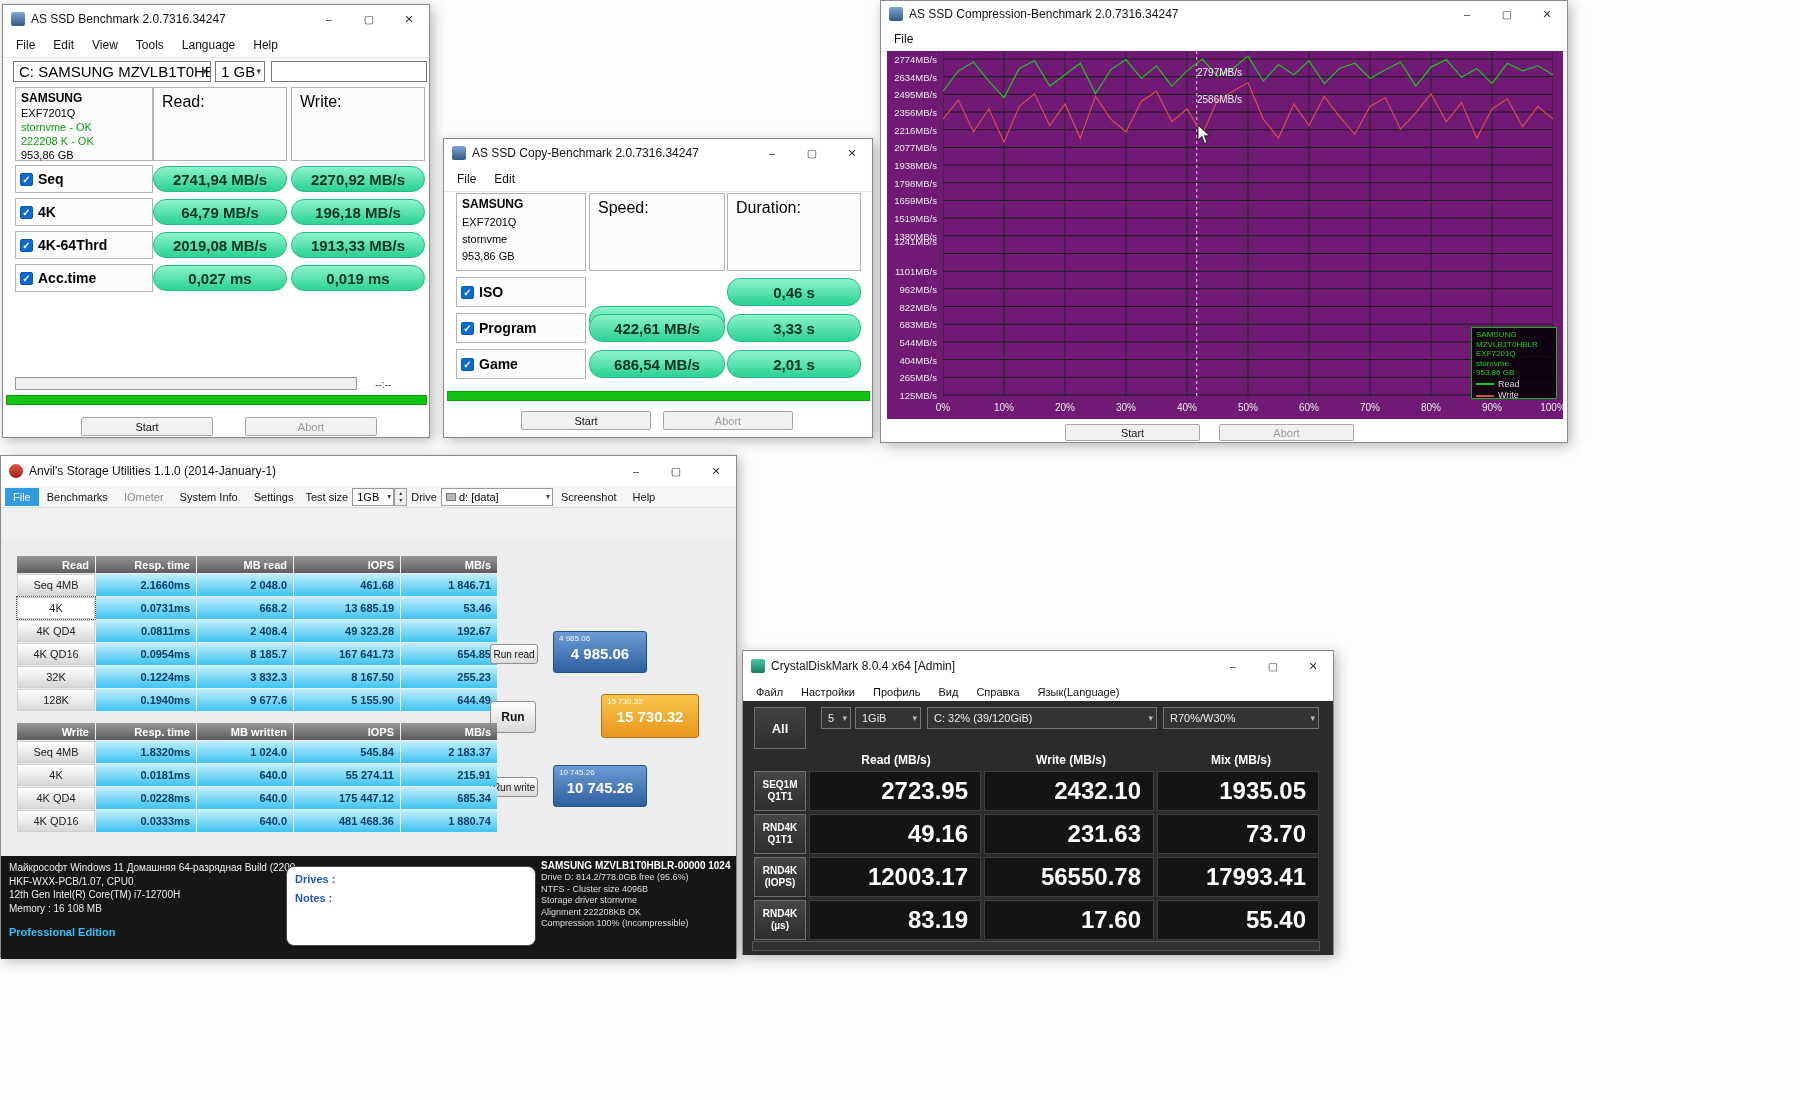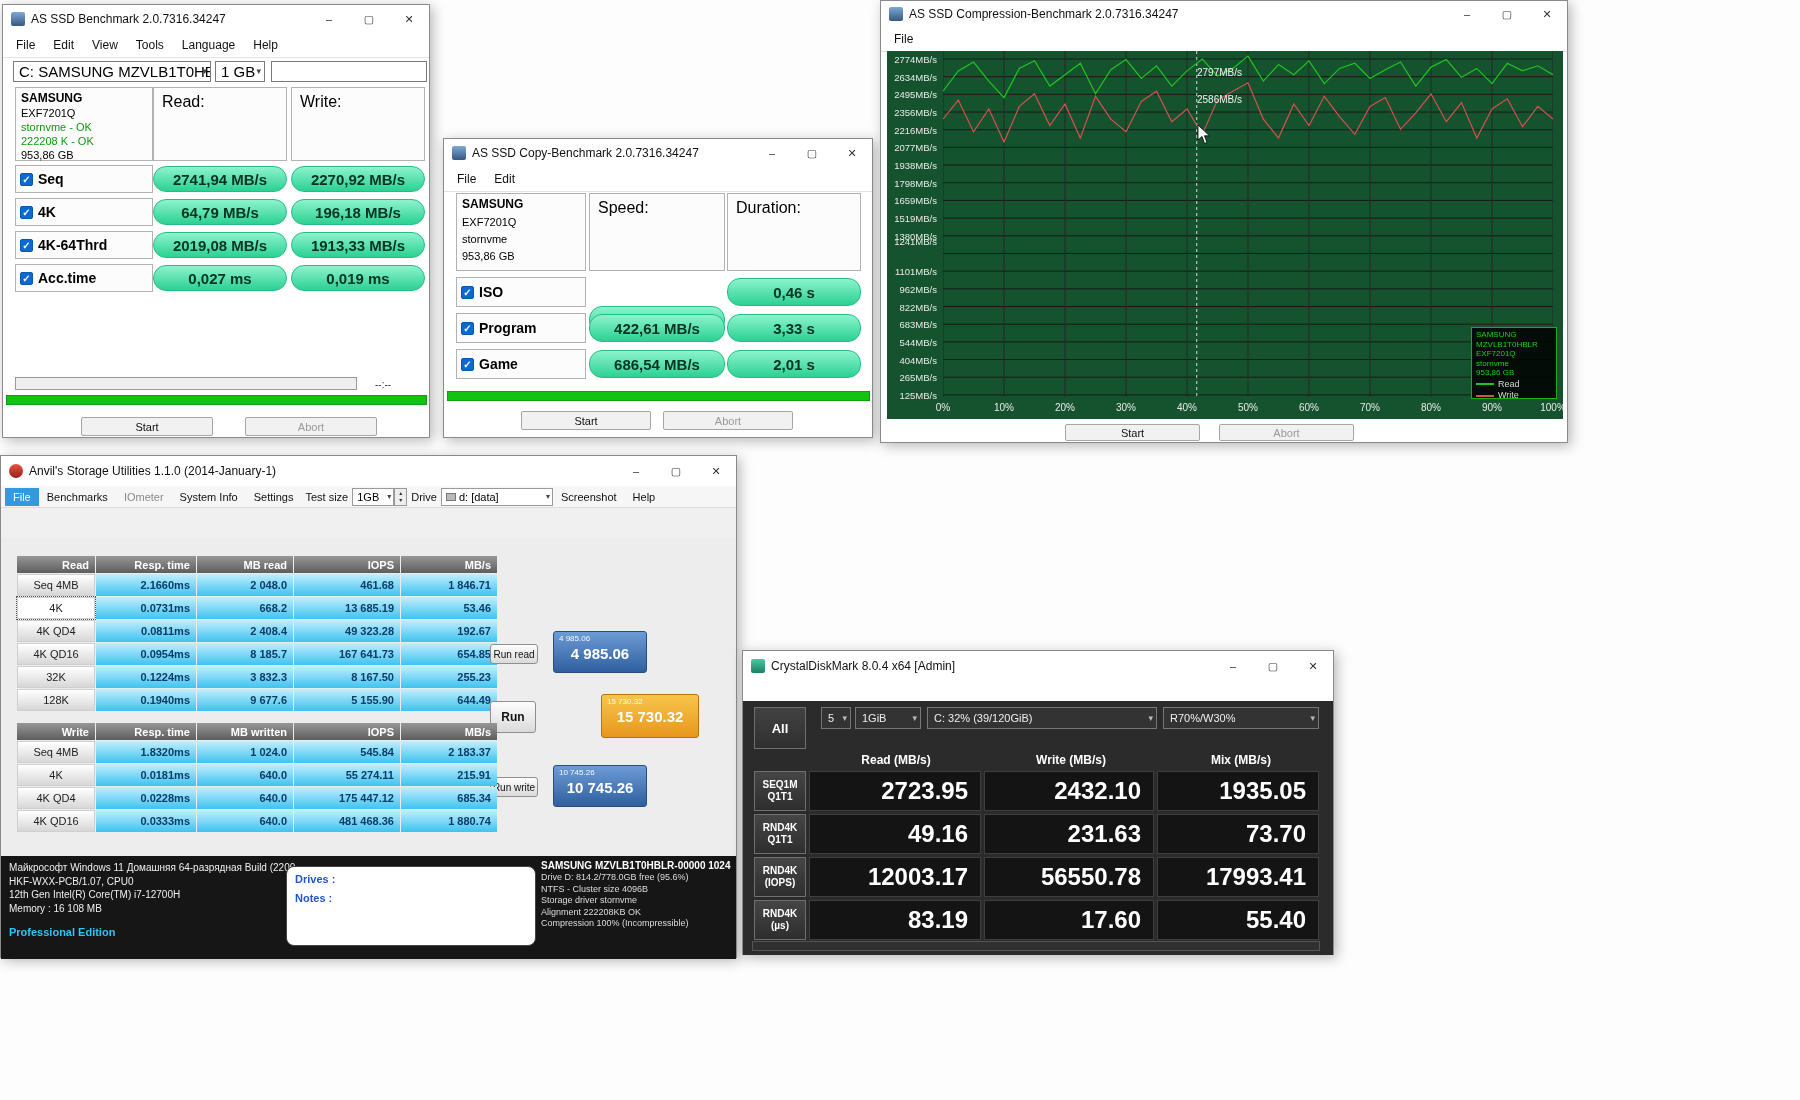--- a/index.html
+++ b/index.html
@@ -32,21 +32,21 @@
   .dev-vendor{font-weight:bold;font-size:12px;line-height:15px}
   .dev-line{font-size:11px;line-height:14px}
   .dev-line.ok{color:#0a9e0a}
   .assd-rowlabel{display:flex;align-items:center;gap:5px;padding-left:4px;font-weight:bold;font-size:14px;height:28px;width:138px;left:12px}
   .assd-rowtext{font-weight:bold}
   .scorelabel{position:absolute;font-size:19px;font-weight:bold}
   .progress-track{position:absolute;height:13px;border:1px solid #999;background:#efefef}
   .eta{position:absolute;font-size:10px;color:#333}
 
   
-  .chartbox{position:absolute;background:#14532d}
+  .chartbox{position:absolute;background:#701a75}
   .comp-ylabel{position:absolute;left:0;width:50px;text-align:right;font-size:9.5px;color:#e9e9e9;white-space:nowrap}
   .comp-xlabels{position:absolute;left:56px;top:350px;width:610px;height:15px}
   .comp-xlabel{position:absolute;top:1px;width:40px;text-align:center;font-size:10px;color:#e9e9e9}
   .comp-svg{position:absolute;left:56px;top:0}
   .comp-legend{position:absolute;left:584px;top:276px;width:86px;height:72px;border:1px solid #15b015;background:rgba(0,0,0,.85);padding:2px 4px;color:#19d219;font-size:8px;line-height:9.5px}
   .leg-line{display:block}
   .leg-series{display:flex;align-items:center;gap:4px;color:#d8d8d8;font-size:9px;margin-top:2px}
   .leg-swatch{width:18px;height:2px;display:inline-block}
   .annot{position:absolute;color:#f0f0f0;font-size:10px}
   .cursor-arrow{position:absolute;width:14px;height:20px}
@@ -477,20 +477,28 @@
   <div class="window" style="left:742px;top:650px;width:592px;height:305px">
     <div class="titlebar" style="height:30px">
       <span class="appicon cdm"></span>
       <span>CrystalDiskMark 8.0.4 x64 [Admin]</span>
       <span class="winbtns">
         <span class="winbtn">–</span>
         <span class="winbtn">▢</span>
         <span class="winbtn">✕</span>
       </span>
     </div>
+    <div class="cdm-menubar">
+        <span class="menuitem">Файл</span>
+        <span class="menuitem">Настройки</span>
+        <span class="menuitem">Профиль</span>
+        <span class="menuitem">Вид</span>
+        <span class="menuitem">Справка</span>
+        <span class="menuitem">Язык(Language)</span>
+      </div>
     <div class="cdm-client">
       <div class="cdm-all">All</div>
       <div class="cdm-combo" style="left:78px;width:30px">
           <span>5</span>
         </div>
       <div class="cdm-combo" style="left:112px;width:66px">
           <span>1GiB</span>
         </div>
       <div class="cdm-combo" style="left:184px;width:230px">
           <span>C: 32% (39/120GiB)</span>

